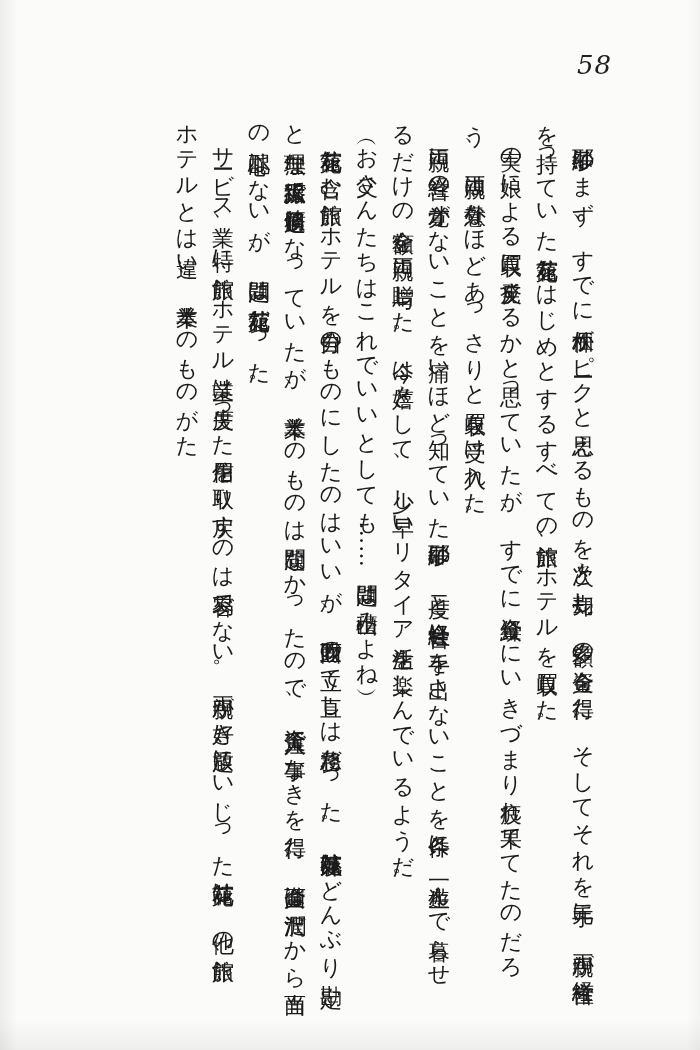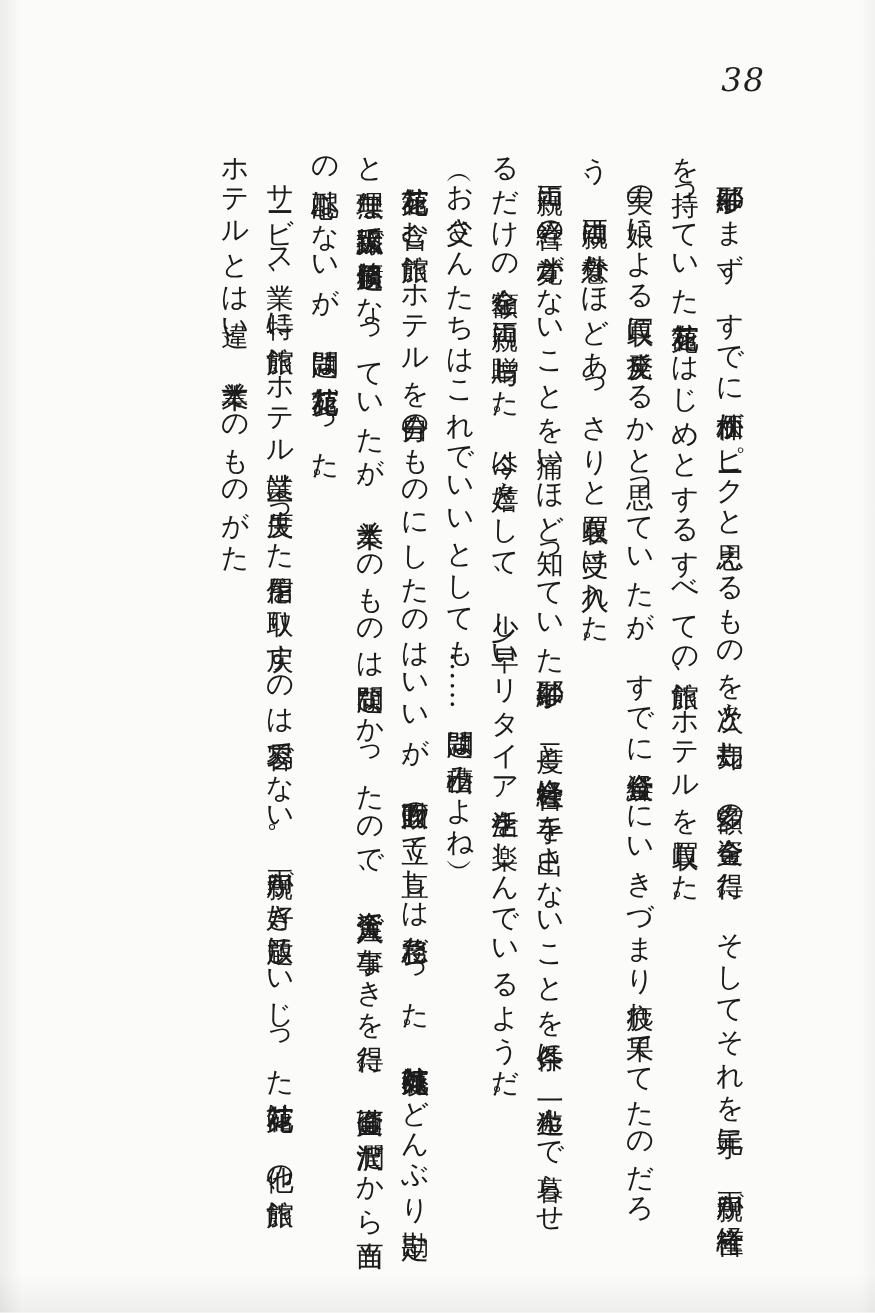--- a/index.html
+++ b/index.html
@@ -49,21 +49,21 @@
     margin: 0;
     padding: 0;
     text-indent: 1em;
   }
 </style>
 </head>
 <body>
 
 <div class="scan-shade"></div>
 
-<div class="page-number">38</div>
+<div class="page-number">58</div>
 
 <div class="text-block">
   <p>紗耶子はまず、すでに株価がピークと思えるものを次々と売却し、多額の資金を得た。そしてそれを元手に、両親が経営権を持っていた舘花苑をはじめとするすべての旅館、ホテルを買収した。</p>
   <p>実の娘による買収に反発するかと思っていたが、すでに資金繰りにいきづまり疲れ果ててたのだろう、両親は意外なほどあっさりと買収を受け入れた。</p>
   <p>両親に経営の才覚がないことを痛いほど知っていた紗耶子は、二度と会社経営に手を出さないことを条件に、一生遊んで暮らせるだけの金額を両親に贈与した。今は嬉々として、少し早いリタイア生活を楽しんでいるようだ。</p>
   <p>（お父さんたちはこれでいいとしても……問題は山積みよね）</p>
   <p>舘花苑を含む旅館、ホテルを自分のものにしたのはいいが、財政面の立て直しは急務だった。舘花苑以外はどんぶり勘定と無理な拡大路線で債務超過になっていたが、本業そのものは問題なかったので、資金注入で事なきを得た。資金面は潤沢だから当面の心配はないが、問題は舘花苑だった。</p>
   <p>サービス業、特に旅館、ホテル業は一度失った信用を取り戻すのは容易でない。両親が好き放題にいじった舘花苑は、他の旅館、ホテルとは違い、本業そのものがた</p>
 </div>
 

